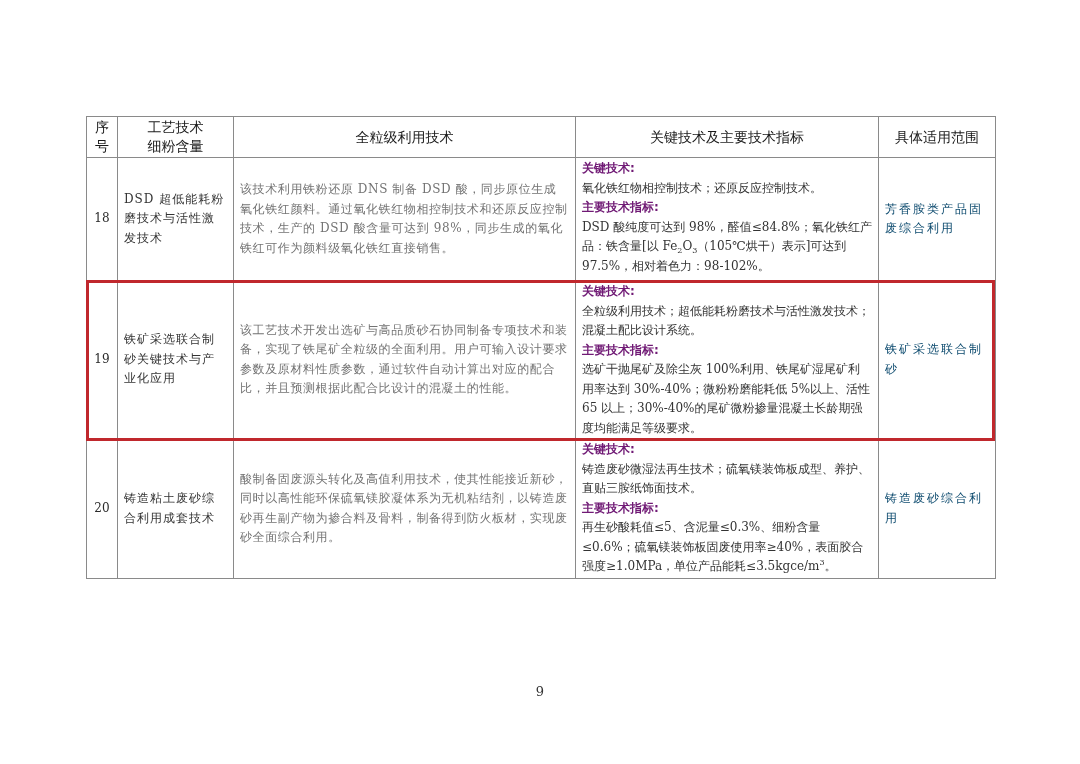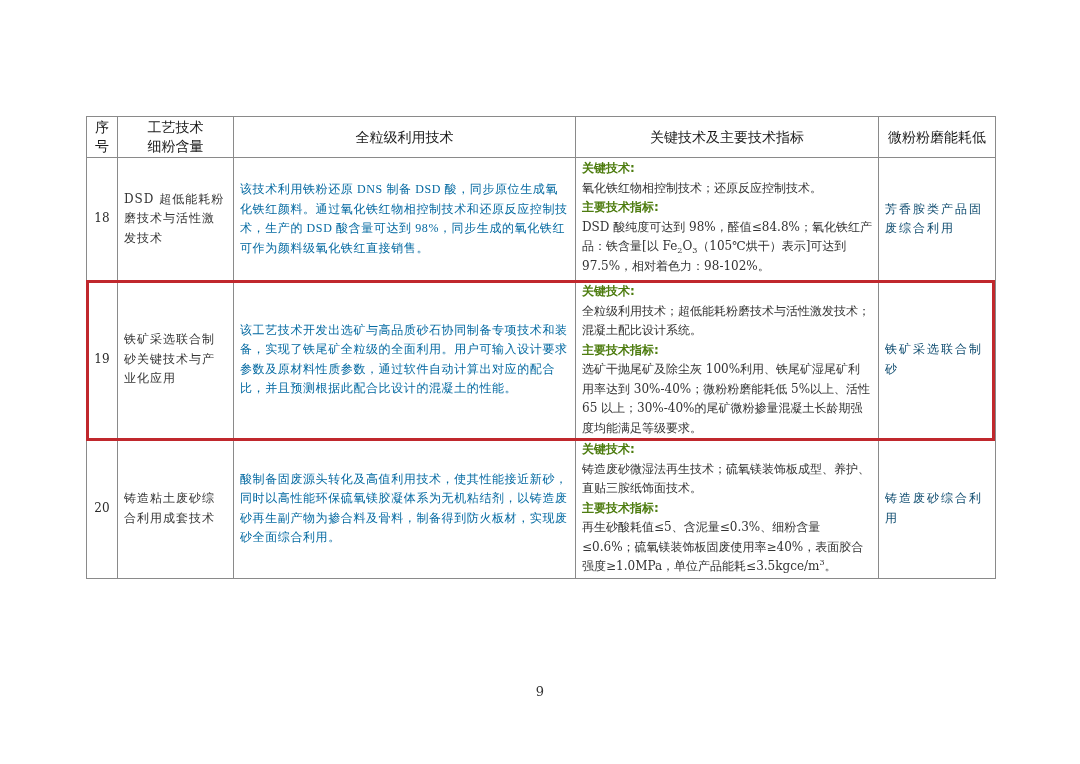--- a/index.html
+++ b/index.html
@@ -9,23 +9,23 @@
   table.doc { position: absolute; left: 86px; top: 116px; border-collapse: collapse;
               table-layout: fixed; width: 909px; }
   table.doc td, table.doc th { border: 1px solid #8a8a8a; padding: 0 6px; vertical-align: middle;
               font-size: 12px; line-height: 19.5px; font-weight: normal; }
   col.c1 { width: 31px; } col.c2 { width: 116px; } col.c3 { width: 342px; }
   col.c4 { width: 303px; } col.c5 { width: 117px; }
   th { font-family: "DejaVu Sans", "Liberation Sans", sans-serif; font-size: 14px !important;
        line-height: 19px !important; text-align: center; color: #1a1a1a; height: 40px; }
   .num { text-align: center; padding: 0 !important; margin-left: 12px; }
   .name { text-align: left; color: #333; letter-spacing: 1px; }
-  .desc { color: #0369a1; letter-spacing: 0.6px; font-family: Liberation Serif, serif; }
+  .desc { color: #737373; letter-spacing: 0.6px; }
   .key { vertical-align: top !important; padding-top: 1px !important; color: #333; }
-  .key .lbl { font-family: "DejaVu Sans", "Liberation Sans", sans-serif; font-weight: bold; color: #4d7c0f; display: block; }
+  .key .lbl { font-family: "DejaVu Sans", "Liberation Sans", sans-serif; font-weight: bold; color: #701a75; display: block; }
   .key .txt { display: block; }
   .scope { color: #0c4a6e; letter-spacing: 2px; }
   tr.r18 td { height: 121px; }
   tr.r19 td { height: 153px; }
   tr.r20 td { height: 138px; }
   .highlight { position: absolute; left: 86px; top: 280px; width: 903px; height: 155px;
                border: 3px solid #c0282d; pointer-events: none; }
   .pagenum { position: absolute; left: 0; width: 1080px; top: 684px; text-align: center;
              font-size: 13px; color: #333; }
   sub, sup { font-size: 8px; line-height: 0; }
@@ -47,21 +47,21 @@
         <th>
           <span>序</span><br>
           <span>号</span>
         </th>
         <th>
           <span>工艺技术</span><br>
           <span>细粉含量</span>
         </th>
         <th>全粒级利用技术</th>
         <th>关键技术及主要技术指标</th>
-        <th>微粉粉磨能耗低</th>
+        <th>具体适用范围</th>
       </tr>
     </thead>
     <tbody>
       <tr class="r18">
         <td class="num">18</td>
         <td class="name">DSD 超低能耗粉磨技术与活性激发技术</td>
         <td class="desc">该技术利用铁粉还原 DNS 制备 DSD 酸，同步原位生成氧化铁红颜料。通过氧化铁红物相控制技术和还原反应控制技术，生产的 DSD 酸含量可达到 98%，同步生成的氧化铁红可作为颜料级氧化铁红直接销售。</td>
         <td class="key">
           <span class="lbl">关键技术:</span>
           <span class="txt">氧化铁红物相控制技术；还原反应控制技术。</span>

